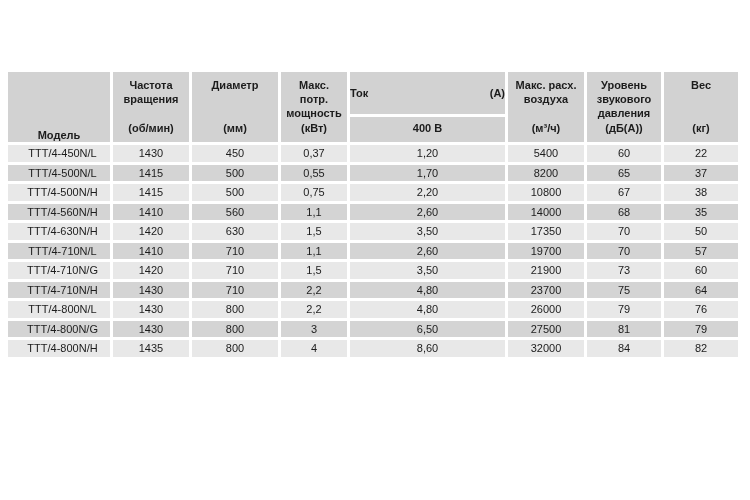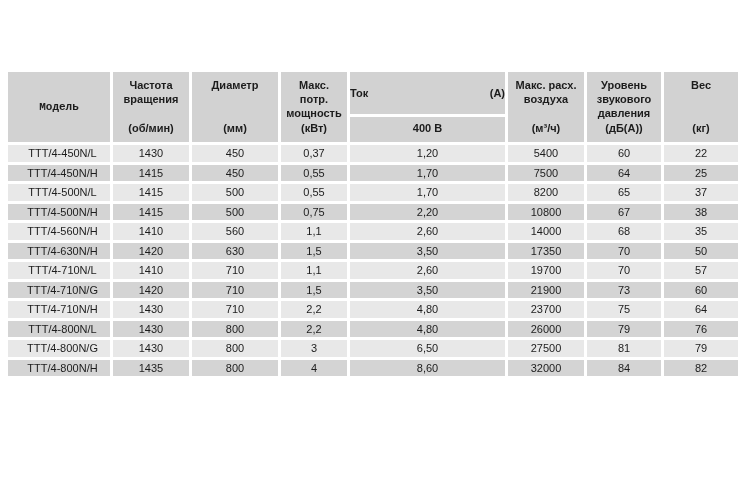--- a/index.html
+++ b/index.html
@@ -44,21 +44,21 @@
     vertical-align: top;
   }
   .hcell {
     height: 70px;
     display: flex;
     flex-direction: column;
     align-items: center;
     text-align: center;
     border-radius: 25px;
   }
-  .hcell.center  { justify-content: center; font-family: Liberation Mono, monospace; }
+  .hcell.center  { justify-content: flex-end; }
   .hcell.between { justify-content: space-between; padding: 6px 2px 8px; }
   .h-title { white-space: pre-line; line-height: 14px; }
   .h-unit  { line-height: 12px; }
 
   
   .hcell.split { padding: 0; }
   .cur-top {
     width: 100%;
     height: 45px;
     display: flex;
@@ -170,30 +170,20 @@
           <td class="t-left">TTT/4-450N/L</td>
           <td>1430</td>
           <td>450</td>
           <td>0,37</td>
           <td>1,20</td>
           <td>5400</td>
           <td>60</td>
           <td>22</td>
         </tr>
         <tr>
-          <td class="t-left">TTT/4-450N/H</td>
-          <td>1415</td>
-          <td>450</td>
-          <td>0,55</td>
-          <td>1,70</td>
-          <td>7500</td>
-          <td>64</td>
-          <td>25</td>
-        </tr>
-        <tr>
           <td class="t-left">TTT/4-500N/L</td>
           <td>1415</td>
           <td>500</td>
           <td>0,55</td>
           <td>1,70</td>
           <td>8200</td>
           <td>65</td>
           <td>37</td>
         </tr>
         <tr>

